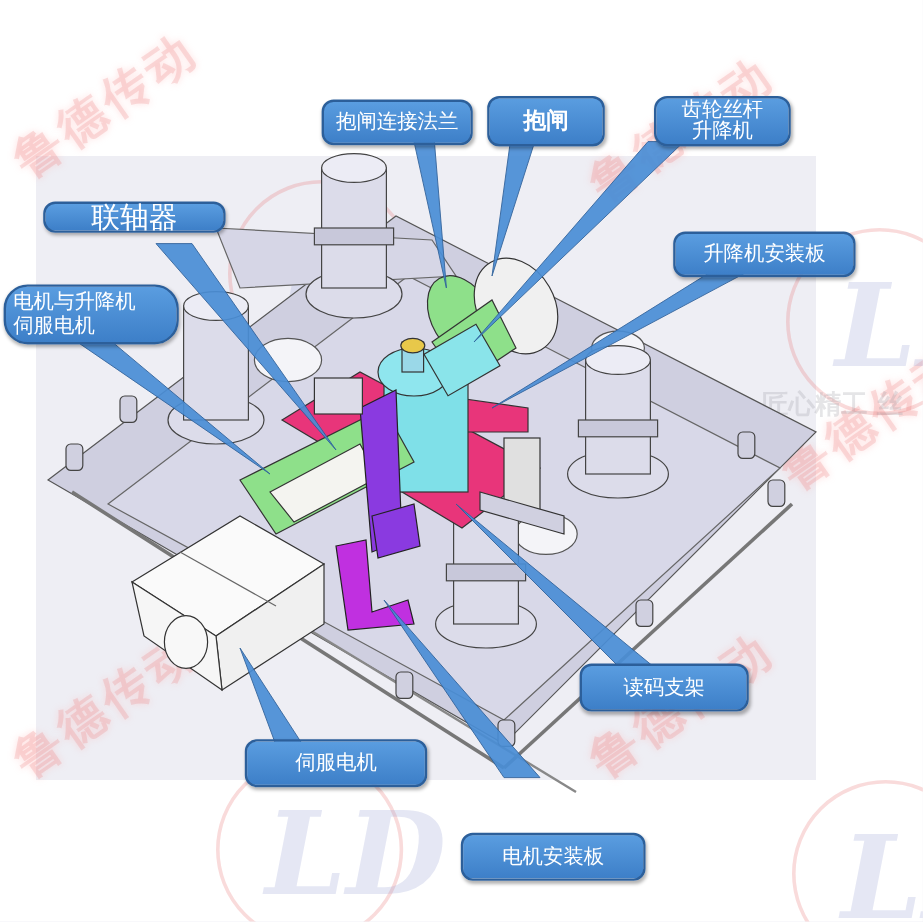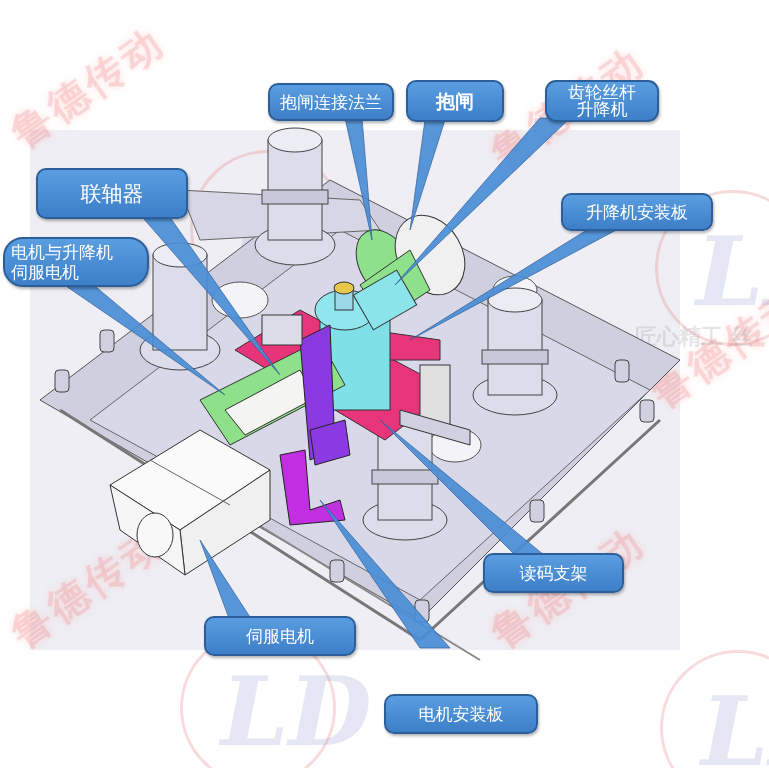--- a/index.html
+++ b/index.html
@@ -132,21 +132,21 @@
 <div class="callout" style="left:268px;top:83px;width:126px;height:38px;">
   <span>抱闸连接法兰</span>
 </div>
 <div class="callout" style="left:406px;top:80px;width:98px;height:42px;font-size:19px;font-weight:bold;">
   <span>抱闸</span>
 </div>
 <div class="callout" style="left:545px;top:80px;width:114px;height:42px;line-height:17px;flex-direction:column;border-radius:11px;">
   <span>齿轮丝杆</span>
   <span>升降机</span>
 </div>
-<div class="callout" style="left:36px;top:168px;width:152px;height:51px;font-size:21px;">
+<div class="callout" style="left:36px;top:168px;width:152px;height:26px;font-size:24px;">
   <span>联轴器</span>
 </div>
 <div class="callout left" style="left:3px;top:237px;width:146px;height:50px;flex-direction:column;align-items:flex-start;line-height:20px;">
   <span>电机与升降机</span>
   <span>伺服电机</span>
 </div>
 <div class="callout" style="left:561px;top:193px;width:152px;height:38px;">
   <span>升降机安装板</span>
 </div>
 <div class="callout" style="left:483px;top:553px;width:141px;height:40px;">

